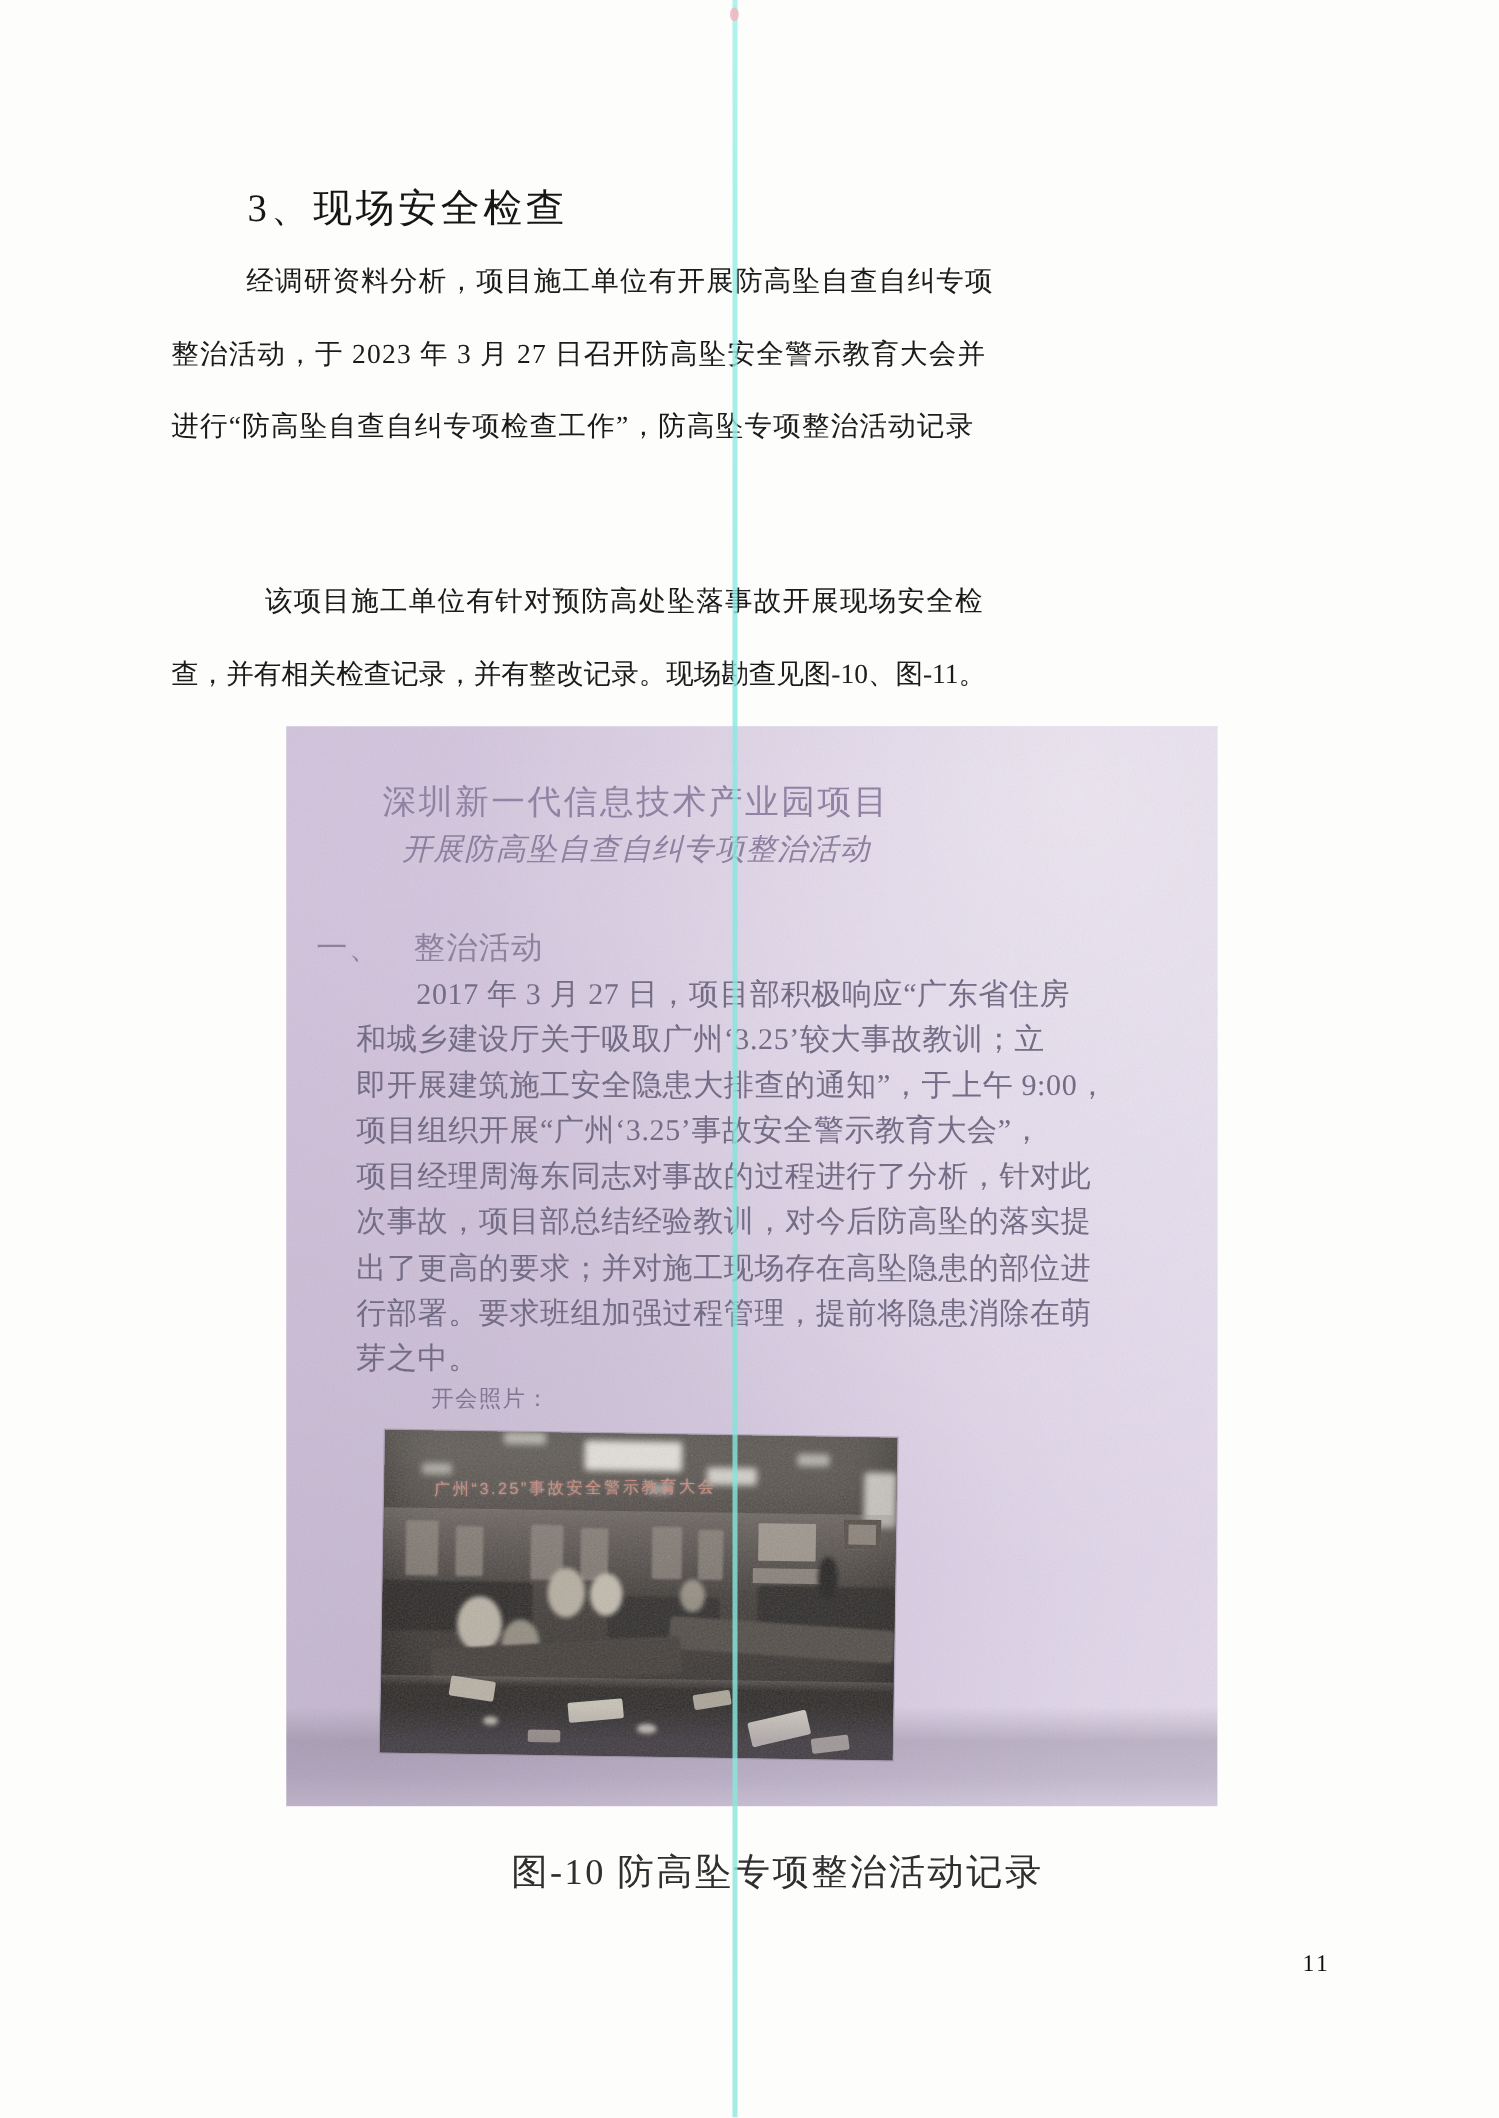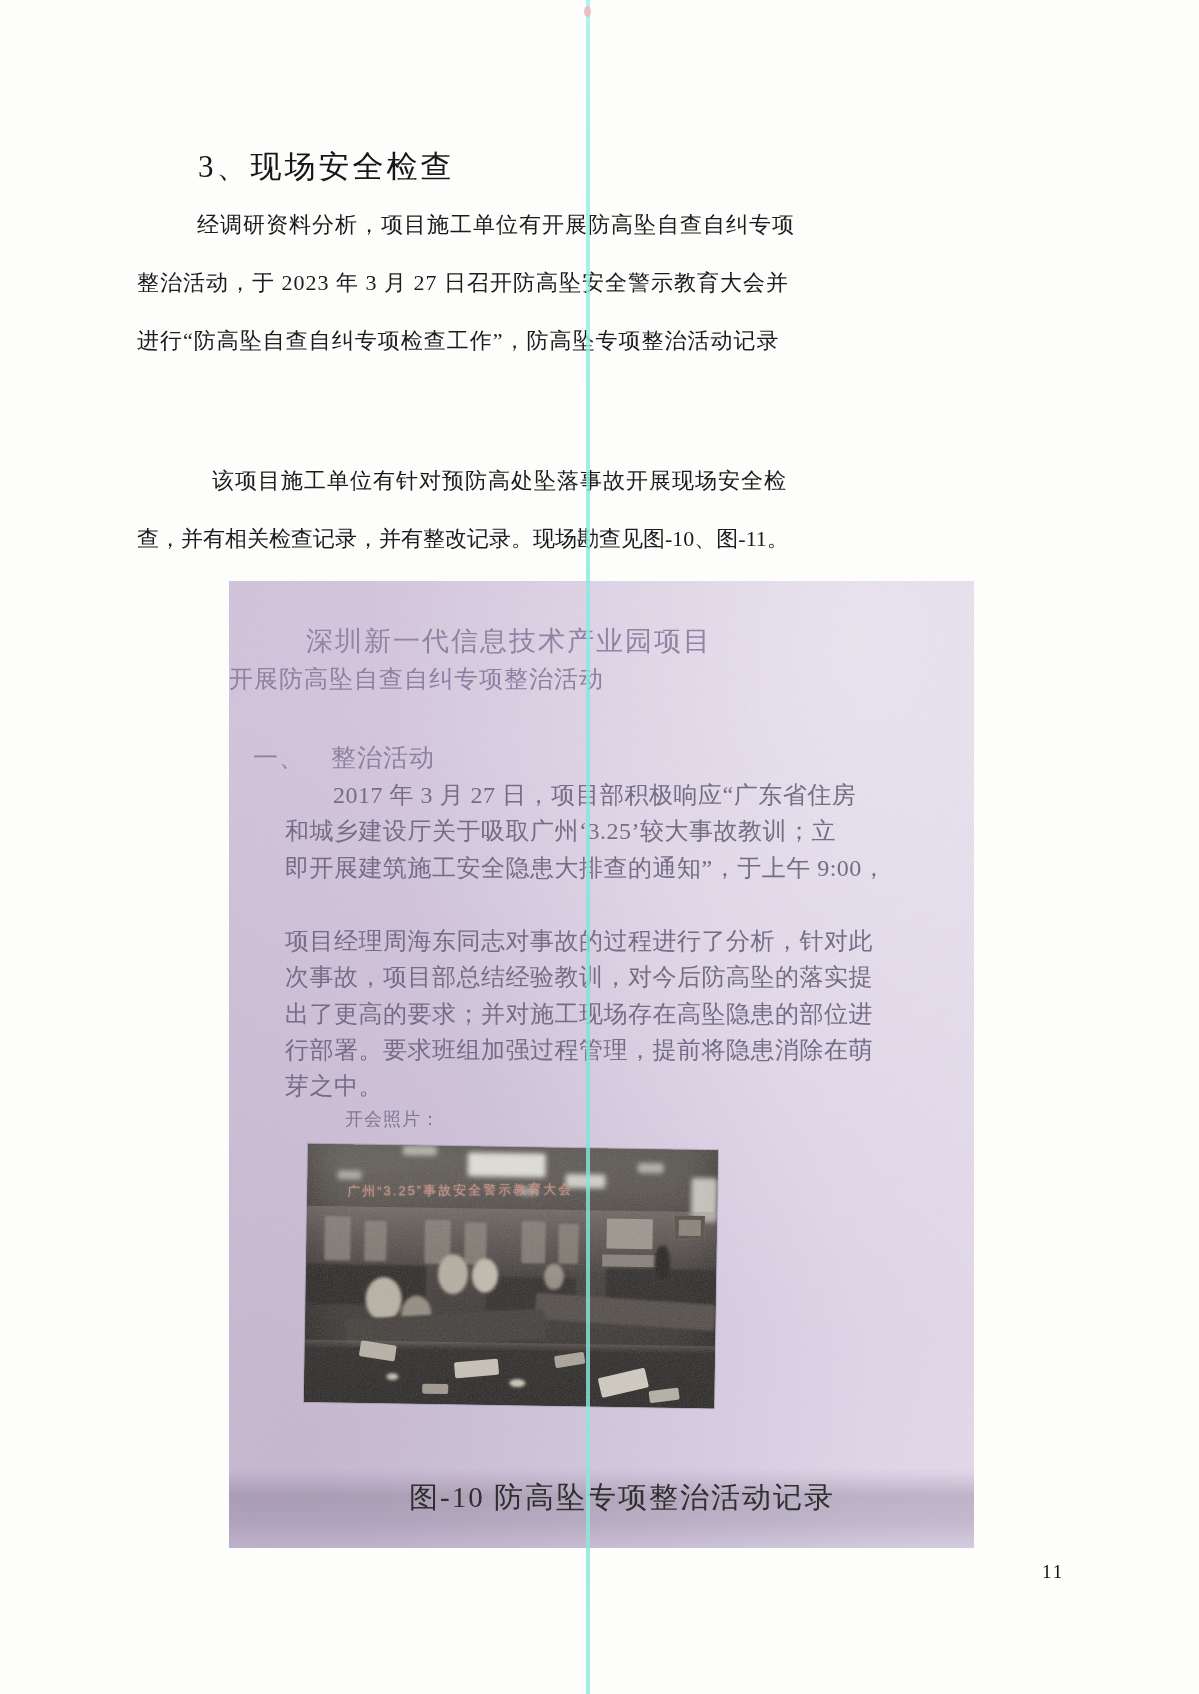--- a/index.html
+++ b/index.html
@@ -12,37 +12,37 @@
   .heading{
     position:absolute;left:198px;top:146px;
     font-size:31px;color:#161616;letter-spacing:3px;font-weight:500;
   }
   .bline{
     position:absolute;font-size:22px;color:#1b1b1b;letter-spacing:1px;
     white-space:nowrap;
   }
   
   .scan{
-    position:absolute;left:229px;top:581px;width:745px;height:967px;
+    position:absolute;left:229px;top:581px;width:745px;height:864px;
     background:linear-gradient(105deg,#d2c3dc 0%,#d7cae1 40%,#ddd2e7 72%,#e3daec 100%);
     overflow:hidden;color:#746b88;
   }
   .scan::before{
     content:"";position:absolute;inset:0;
     background:radial-gradient(ellipse at 85% 6%,rgba(255,255,255,.45),rgba(255,255,255,0) 55%),
                radial-gradient(ellipse at 10% 90%,rgba(120,105,135,.18),rgba(120,105,135,0) 60%);
     pointer-events:none;
   }
   .scan-title{
     position:absolute;left:0;top:42px;width:560px;text-align:center;
     font-size:27px;letter-spacing:2px;color:#8d7fa2;white-space:nowrap;
   }
   .scan-subtitle{
-    position:absolute;left:0;top:82px;width:560px;text-align:left;
-    font-size:24px;letter-spacing:1px;color:#8a7c9e;white-space:nowrap;
+    position:absolute;left:0;top:82px;width:560px;text-align:center;
+    font-size:24px;letter-spacing:1px;color:#8a7c9e;white-space:nowrap;font-style:italic;
   }
   .scan-section{
     position:absolute;left:24px;top:160px;
     font-size:25px;letter-spacing:1px;color:#8a7f9c;white-space:nowrap;
   }
   .scan-line{
     position:absolute;font-size:24px;letter-spacing:.5px;color:#6f6883;
     white-space:nowrap;
   }
   .scan-label{
@@ -113,20 +113,21 @@
   <div class="bline" style="left:137px;top:524px;letter-spacing:0">查，并有相关检查记录，并有整改记录。现场勘查见图-10、图-11。</div>
 
   <div class="scan">
     <div class="scan-title">深圳新一代信息技术产业园项目</div>
     <div class="scan-subtitle">开展防高坠自查自纠专项整治活动</div>
     <div class="scan-section">一、　整治活动</div>
 
     <div class="scan-line" style="left:104px;top:198px">2017 年 3 月 27 日，项目部积极响应“广东省住房</div>
     <div class="scan-line" style="left:56px;top:234px">和城乡建设厅关于吸取广州‘3.25’较大事故教训；立</div>
     <div class="scan-line" style="left:56px;top:271px">即开展建筑施工安全隐患大排查的通知”，于上午 9:00，</div>
+    <div class="scan-line" style="left:56px;top:307px">项目组织开展“广州‘3.25’事故安全警示教育大会”，</div>
     <div class="scan-line" style="left:56px;top:344px">项目经理周海东同志对事故的过程进行了分析，针对此</div>
     <div class="scan-line" style="left:56px;top:380px">次事故，项目部总结经验教训，对今后防高坠的落实提</div>
     <div class="scan-line" style="left:56px;top:417px">出了更高的要求；并对施工现场存在高坠隐患的部位进</div>
     <div class="scan-line" style="left:56px;top:453px">行部署。要求班组加强过程管理，提前将隐患消除在萌</div>
     <div class="scan-line" style="left:56px;top:489px">芽之中。</div>
 
     <div class="scan-label">开会照片：</div>
 
     <div class="photo">
       <div class="lite" style="left:160px;top:6px;width:78px;height:24px"></div>

